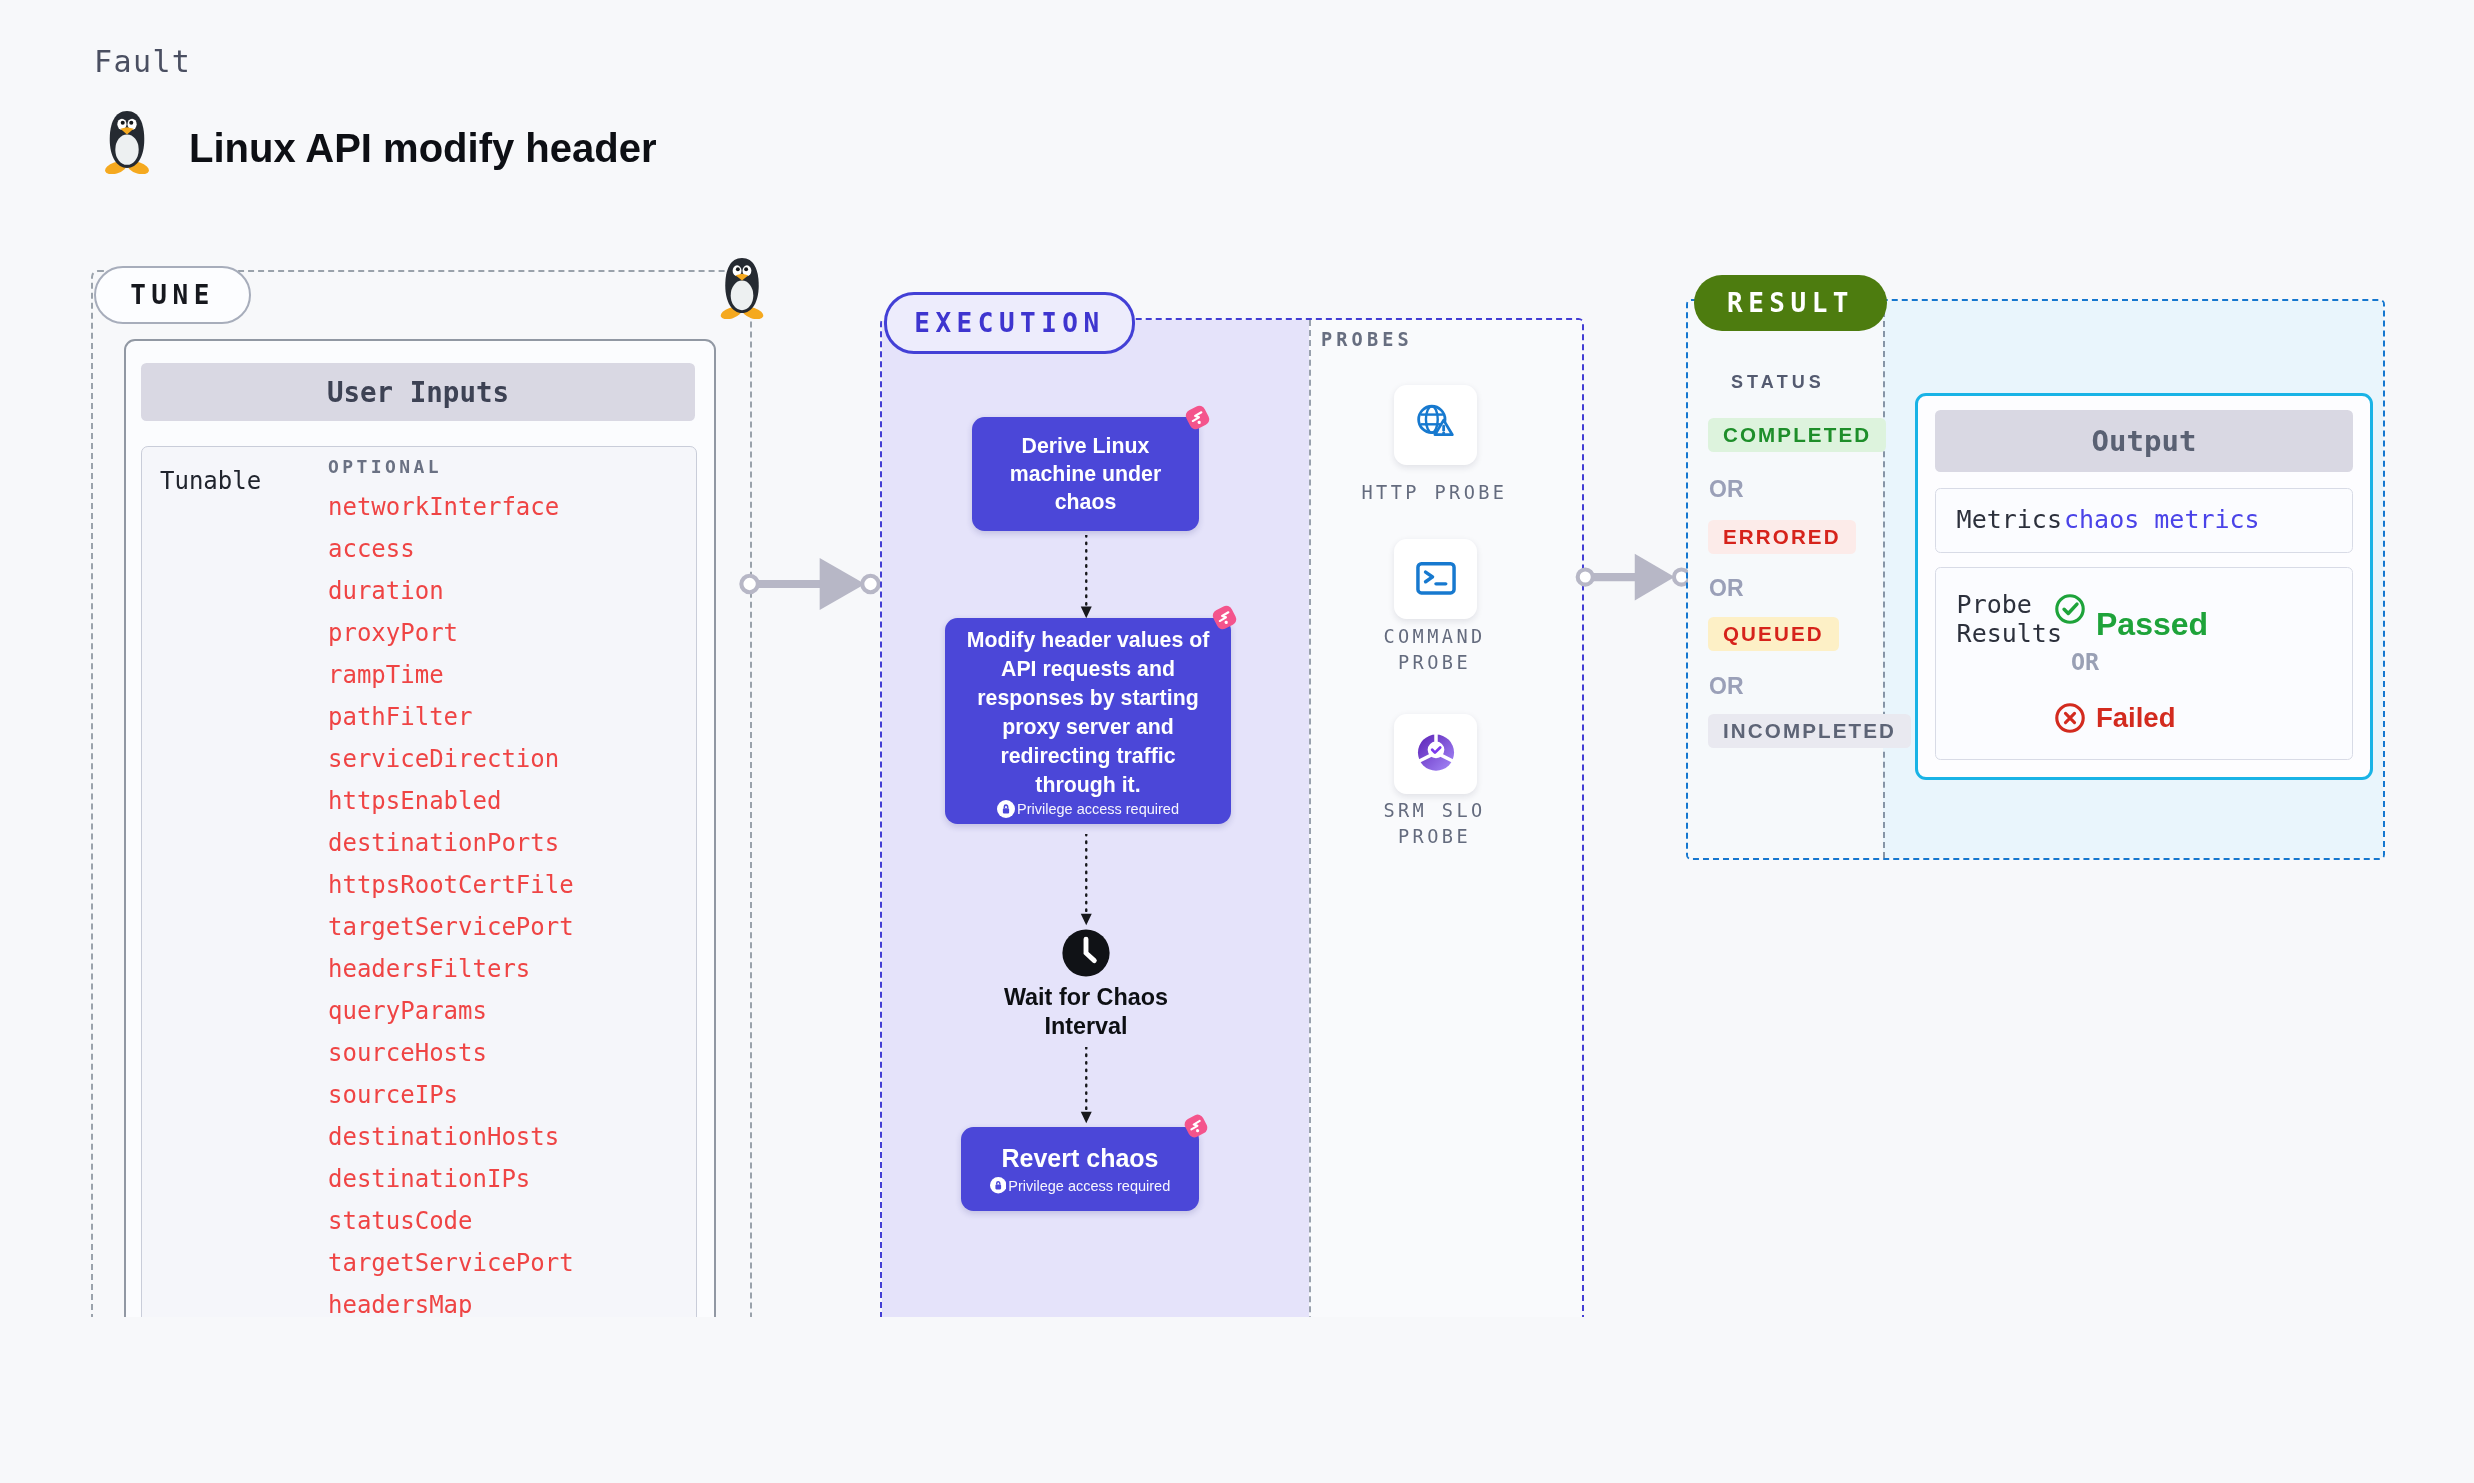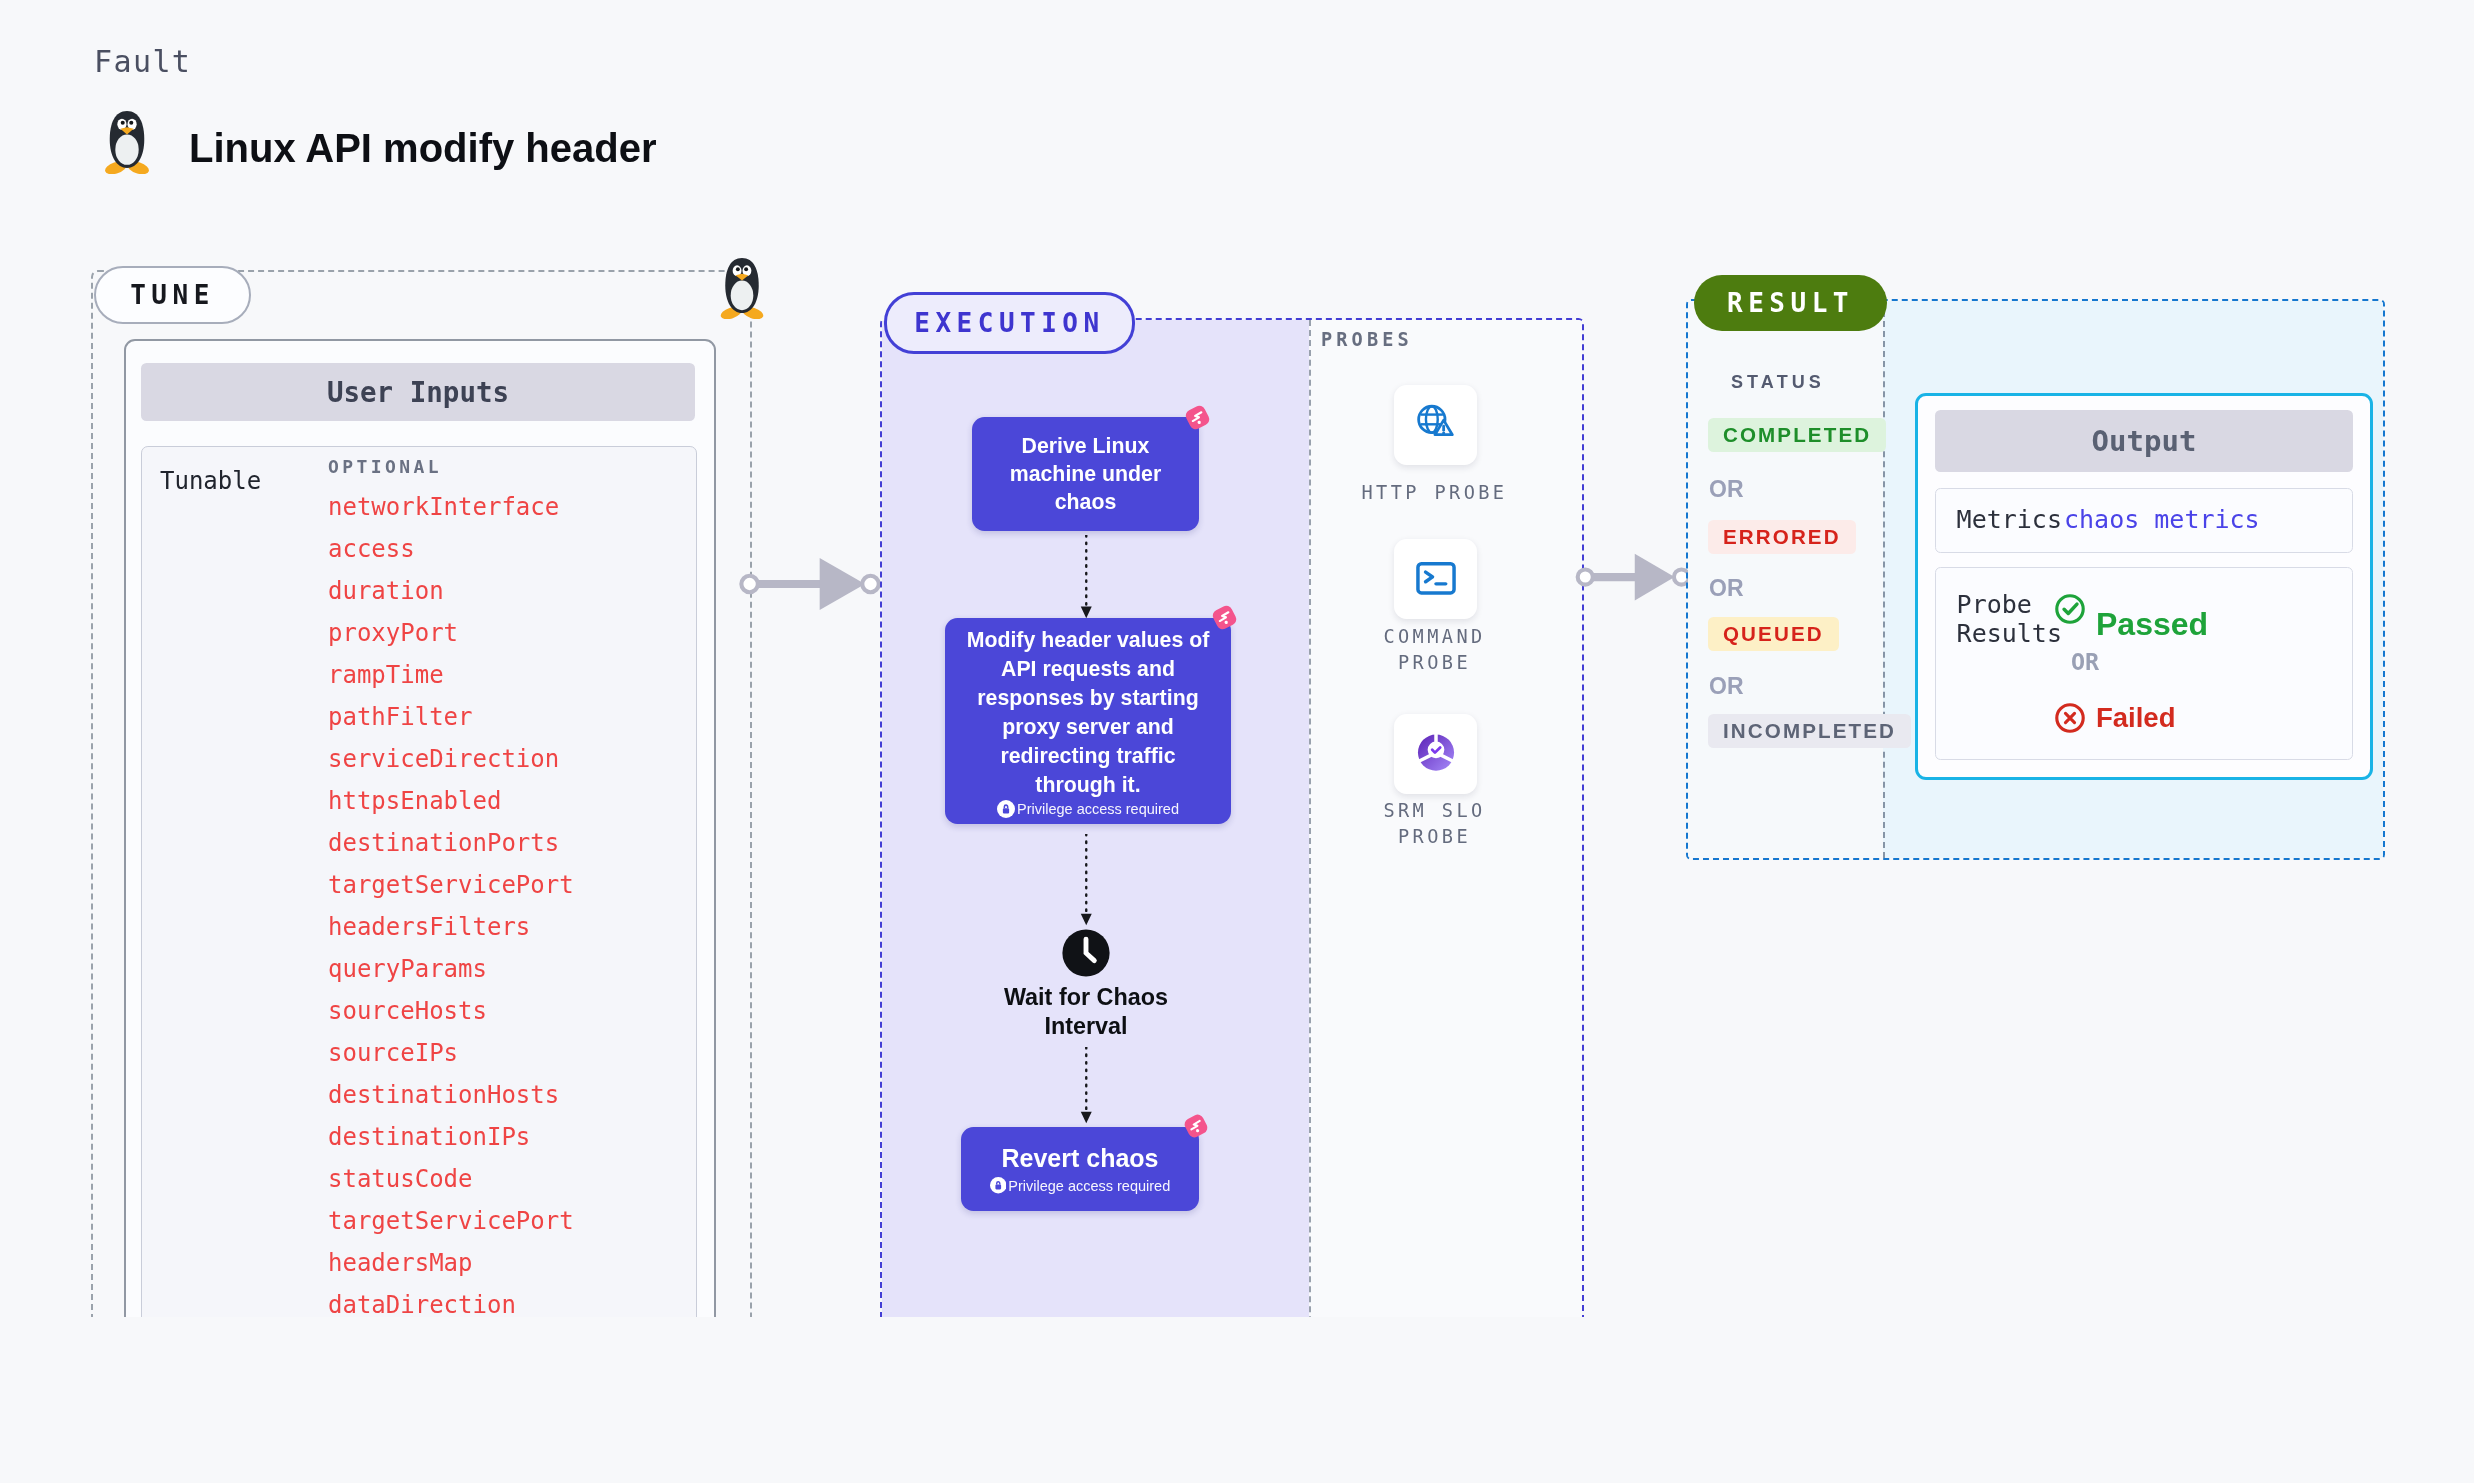--- a/index.html
+++ b/index.html
@@ -133,20 +133,21 @@
   <div class="abs tunables">
     <div class="tunable-item">networkInterface</div>
     <div class="tunable-item">access</div>
     <div class="tunable-item">duration</div>
     <div class="tunable-item">proxyPort</div>
     <div class="tunable-item">rampTime</div>
     <div class="tunable-item">pathFilter</div>
     <div class="tunable-item">serviceDirection</div>
     <div class="tunable-item">httpsEnabled</div>
     <div class="tunable-item">destinationPorts</div>
+    <div class="tunable-item">httpsRootCertFile</div>
     <div class="tunable-item">targetServicePort</div>
     <div class="tunable-item">headersFilters</div>
     <div class="tunable-item">queryParams</div>
     <div class="tunable-item">sourceHosts</div>
     <div class="tunable-item">sourceIPs</div>
     <div class="tunable-item">destinationHosts</div>
     <div class="tunable-item">destinationIPs</div>
     <div class="tunable-item">statusCode</div>
     <div class="tunable-item">targetServicePort</div>
     <div class="tunable-item">headersMap</div>

